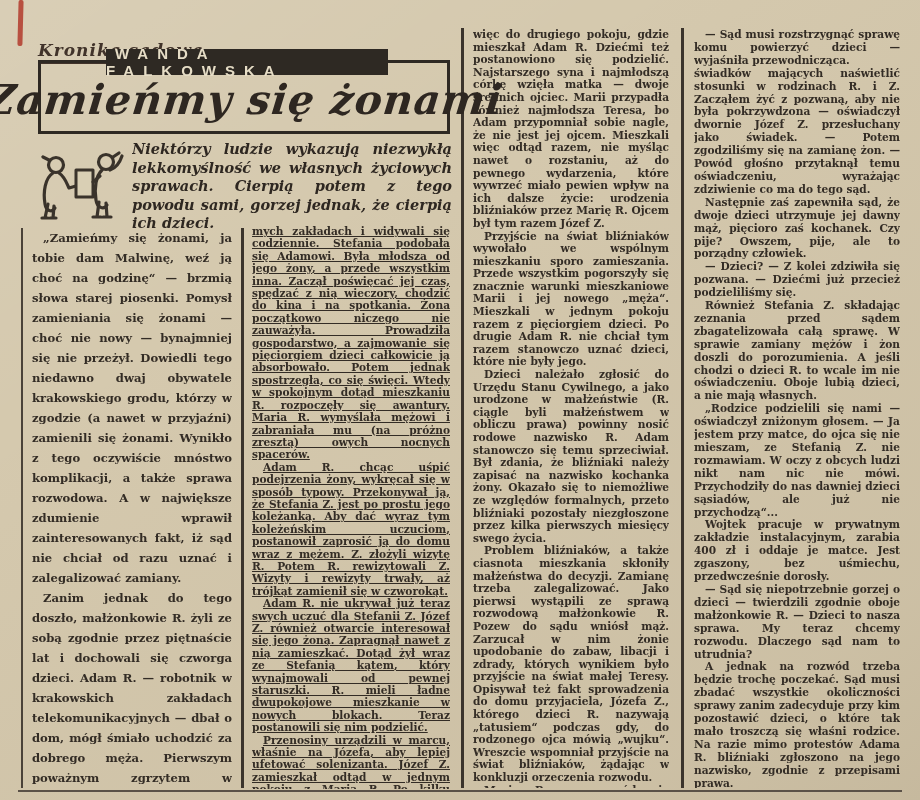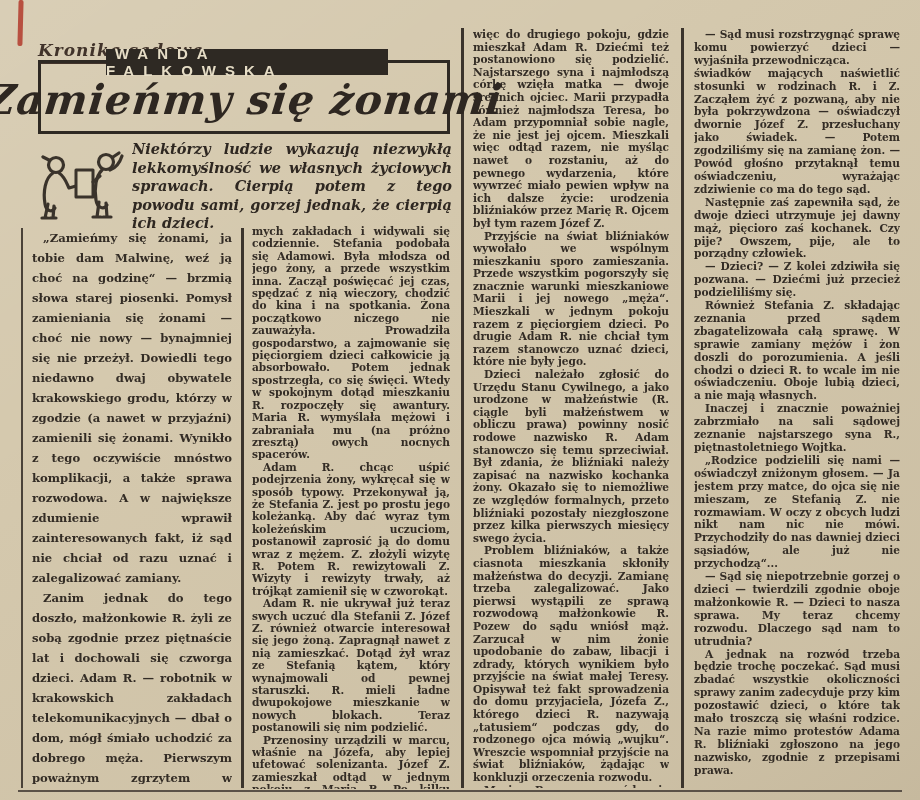--- a/index.html
+++ b/index.html
@@ -72,21 +72,21 @@
   .col{
     position:absolute;
     text-align:justify;
     overflow:hidden;
     color:#332c25;
     font-weight:bold;
   }
   .col .para{margin:0;text-indent:11px;}
   .col .para.cont{text-indent:0;}
   .col1{left:32px; top:228px;width:200px;height:560px;font-size:11.6px;line-height:20px;}
-  .col2{left:252px;top:225px;width:198px;height:564px;font-size:10.6px;line-height:12.4px;}
+  .col2{left:252px;top:225px;width:198px;height:564px;font-size:10.6px;line-height:12.4px;text-decoration:underline;}
   .col3{left:473px;top:28px; width:196px;height:760px;font-size:10.6px;line-height:12.6px;}
   .col4{left:694px;top:28px; width:206px;height:760px;font-size:10.6px;line-height:12.9px;}
   
   .vrule{position:absolute;width:3px;background:#3b342c;}
   .vrule-left {left:21px; top:228px;height:560px;width:2px;background:#4a4238;}
   .vrule-1{left:241px;top:228px;height:560px;}
   .vrule-2{left:461px;top:28px;height:760px;}
   .vrule-3{left:681px;top:28px;height:760px;}
   .hrule-bottom{
     position:absolute;left:18px;top:790px;width:884px;height:2px;
@@ -153,19 +153,19 @@
       <p class="para">Dzieci należało zgłosić do Urzędu Stanu Cywilnego, a jako urodzone w małżeństwie (R. ciągle byli małżeństwem w obliczu prawa) powinny nosić rodowe nazwisko R. Adam stanowczo się temu sprzeciwiał. Był zdania, że bliźniaki należy zapisać na nazwisko kochanka żony. Okazało się to niemożliwe ze względów formalnych, przeto bliźniaki pozostały niezgłoszone przez kilka pierwszych miesięcy swego życia.</p>
       <p class="para">Problem bliźniaków, a także ciasnota mieszkania skłoniły małżeństwa do decyzji. Zamianę trzeba zalegalizować. Jako pierwsi wystąpili ze sprawą rozwodową małżonkowie R. Pozew do sądu wniósł mąż. Zarzucał w nim żonie upodobanie do zabaw, libacji i zdrady, których wynikiem było przyjście na świat małej Teresy. Opisywał też fakt sprowadzenia do domu przyjaciela, Józefa Z., którego dzieci R. nazywają „tatusiem“ podczas gdy, do rodzonego ojca mówią „wujku“. Wreszcie wspomniał przyjście na świat bliźniaków, żądając w konkluzji orzeczenia rozwodu.</p>
       <p class="para">Maria R. na rozwód się zgodziła, wypominając mężowi przed sądem romans ze Stefanią Z.</p>
     </div>
   <div class="col col4">
       <p class="para">— Sąd musi rozstrzygnąć sprawę komu powierzyć dzieci — wyjaśniła przewodnicząca.</p>
       <p class="para cont">świadków mających naświetlić stosunki w rodzinach R. i Z. Zacząłem żyć z pozwaną, aby nie była pokrzywdzona — oświadczył dwornie Józef Z. przesłuchany jako świadek. — Potem zgodziliśmy się na zamianę żon. — Powód głośno przytaknął temu oświadczeniu, wyrażając zdziwienie co ma do tego sąd.</p>
       <p class="para">Następnie zaś zapewniła sąd, że dwoje dzieci utrzymuje jej dawny mąż, pięcioro zaś kochanek. Czy pije? Owszem, pije, ale to porządny człowiek.</p>
       <p class="para">— Dzieci? — Z kolei zdziwiła się pozwana. — Dziećmi już przecież podzieliliśmy się.</p>
       <p class="para">Również Stefania Z. składając zeznania przed sądem zbagatelizowała całą sprawę. W sprawie zamiany mężów i żon doszli do porozumienia. A jeśli chodzi o dzieci R. to wcale im nie oświadczeniu. Oboje lubią dzieci, a nie mają własnych.</p>
-      <p class="para">Inaczej i znacznie poważniej zabrzmiało na sali sądowej zeznanie najstarszego syna R., piętnastoletniego Wojtka.</p>
       <p class="para">„Rodzice podzielili się nami — oświadczył zniżonym głosem. — Ja jestem przy matce, do ojca się nie mieszam, ze Stefanią Z. nie rozmawiam. W oczy z obcych ludzi nikt nam nic nie mówi. Przychodziły do nas dawniej dzieci sąsiadów, ale już nie przychodzą“...</p>
+      <p class="para">Wojtek pracuje w prywatnym zakładzie instalacyjnym, zarabia 400 zł i oddaje je matce. Jest zgaszony, bez uśmiechu, przedwcześnie dorosły.</p>
       <p class="para">— Sąd się niepotrzebnie gorzej o dzieci — twierdzili zgodnie oboje małżonkowie R. — Dzieci to nasza sprawa. My teraz chcemy rozwodu. Dlaczego sąd nam to utrudnia?</p>
       <p class="para">A jednak na rozwód trzeba będzie trochę poczekać. Sąd musi zbadać wszystkie okoliczności sprawy zanim zadecyduje przy kim pozostawić dzieci, o które tak mało troszczą się właśni rodzice. Na razie mimo protestów Adama R. bliźniaki zgłoszono na jego nazwisko, zgodnie z przepisami prawa.</p>
     </div>
 
 </div>
 
 </body></html>

